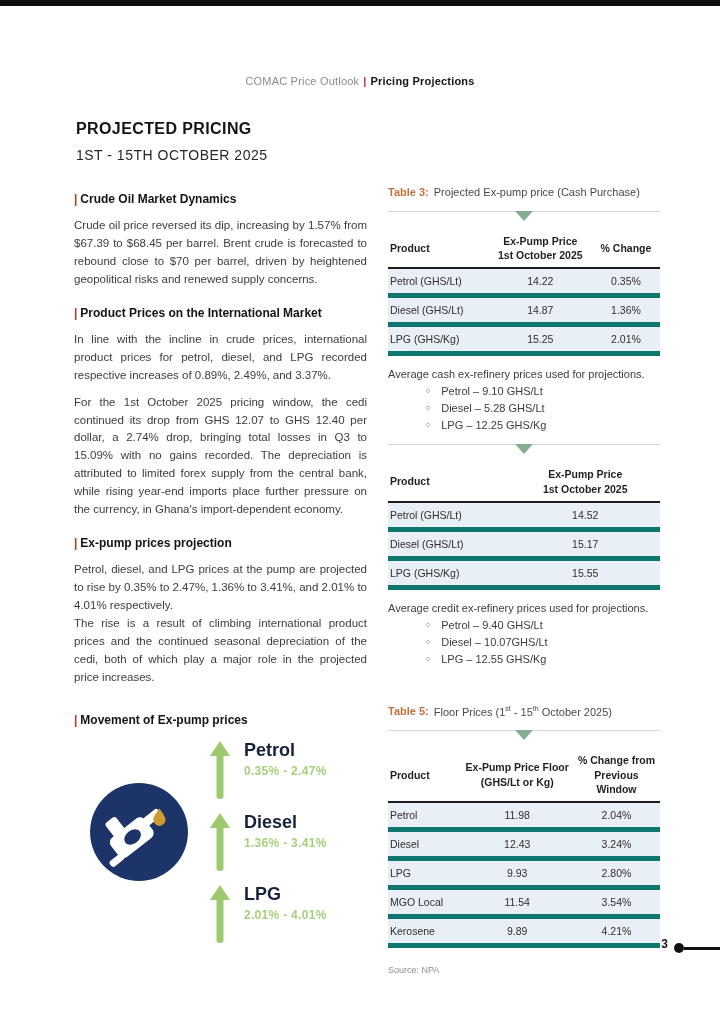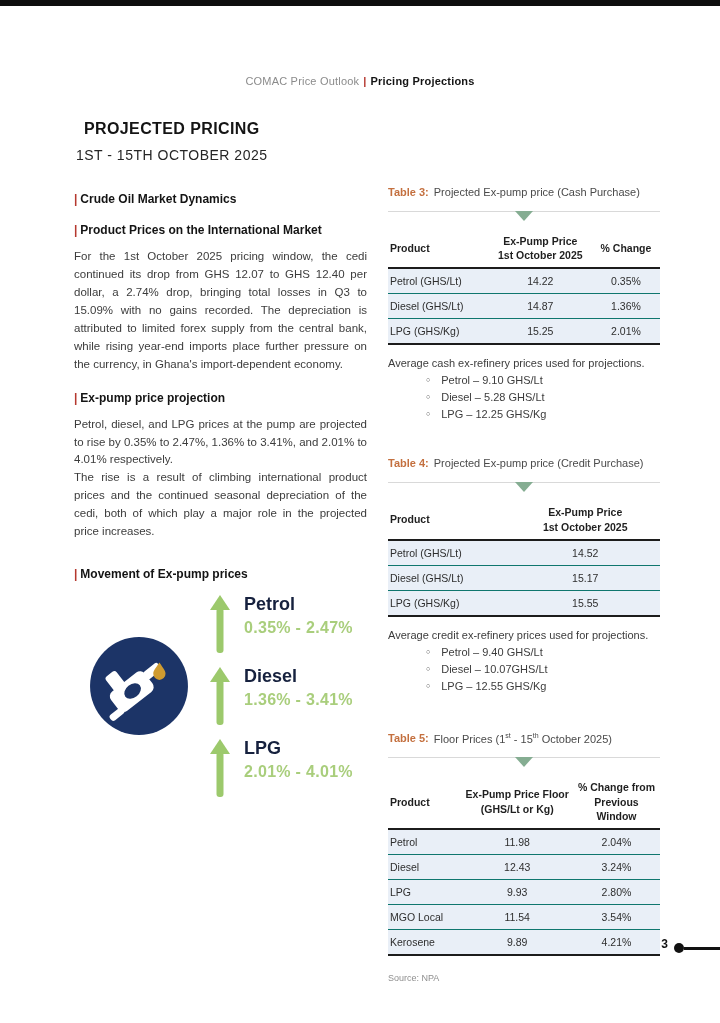--- a/index.html
+++ b/index.html
@@ -8,54 +8,54 @@
     font-family:"Liberation Sans", sans-serif;color:#333;overflow:hidden;
   }
   .top-bar{position:absolute;top:0;left:0;width:720px;height:6px;background:#0e0e0e;}
 
   .page-header{position:absolute;top:75px;left:0;width:720px;text-align:center;
     font-size:11px;color:#8b8b8b;letter-spacing:.2px;}
   .page-header .sep{color:#b5382f;font-weight:bold;margin:0 4px;}
   .page-header .strong{color:#141414;font-weight:bold;}
 
   .title-block{position:absolute;left:76px;top:120px;}
-  .title-main{font-size:16px;font-weight:bold;color:#141414;letter-spacing:.4px;text-align:center;}
+  .title-main{font-size:16px;font-weight:bold;color:#141414;letter-spacing:.4px;}
   .title-sub{font-size:14px;color:#262626;margin-top:9px;letter-spacing:.5px;}
 
   .left-col{position:absolute;left:74px;top:192px;width:293px;}
   .right-col{position:absolute;left:388px;top:186px;width:272px;}
 
   .sec-heading{font-size:12px;font-weight:bold;color:#141414;margin:0 0 11px;}
   .sec-heading .pipe{color:#b5382f;margin-right:3px;}
   .para{font-size:11.5px;line-height:1.56;text-align:justify;color:#3c3c3c;margin:0 0 9px;}
   .sec-gap{margin-top:17px;}
 
   
   .infographic{position:relative;height:228px;margin-top:14px;}
   .pump-badge{position:absolute;left:14px;top:40px;width:102px;height:102px;}
   .move-item{position:absolute;left:136px;display:flex;align-items:flex-start;}
   .move-item .arrow{flex:0 0 auto;margin-right:14px;}
   .move-label{font-size:18px;font-weight:bold;color:#16213e;line-height:1.1;}
-  .move-range{font-size:16px;font-weight:bold;color:#a9ce7c;margin-top:4px;letter-spacing:.3px;}
+  .move-range{font-size:12px;font-weight:bold;color:#a9ce7c;margin-top:4px;letter-spacing:.3px;}
 
   
   .tbl-caption{font-size:11px;color:#4a4a4a;margin:0;}
   .tbl-caption .lbl{color:#c4703f;font-weight:bold;margin-right:5px;}
   .tbl-caption sup{font-size:7px;}
   .marker{border-top:1px solid #d9d9d9;margin-top:13px;position:relative;height:13px;}
   .marker .tri{position:absolute;top:-1px;left:50%;transform:translateX(-50%);
     width:0;height:0;border-left:9px solid transparent;border-right:9px solid transparent;
     border-top:10px solid #85ad92;}
 
   table{width:100%;border-collapse:collapse;margin-top:4px;border-bottom:2px solid #1c1c1c;}
   thead tr{border-bottom:2px solid #1c1c1c;}
   th{font-size:10.5px;color:#1f1f1f;padding:5px 2px;font-weight:bold;line-height:1.35;}
   th.al,td.al{text-align:left;}
   th.ac,td.ac{text-align:center;}
-  tbody tr{background:#e9eff7;border-bottom:1px solid #0f766e;}
+  tbody tr{background:#e9eff7;border-bottom:5px solid #0f766e;}
   td{font-size:10.5px;color:#2e2e2e;padding:6px 2px;}
 
   .note{font-size:11px;color:#3c3c3c;margin:12px 0 5px;}
   .bullets{list-style:none;margin:0 0 0 38px;padding:0;font-size:11px;color:#3c3c3c;}
   .bullets li{margin-bottom:5px;}
   .bullets li::before{content:"○";font-size:7px;margin-right:11px;vertical-align:2px;color:#444;}
 
   .mt-t4{margin-top:37px;}
   .mt-t5{margin-top:40px;}
   .source{font-size:9px;color:#8f8f8f;margin-top:17px;}
@@ -75,26 +75,28 @@
 </div>
 
 <div class="title-block">
   <div class="title-main">PROJECTED PRICING</div>
   <div class="title-sub">1ST - 15TH OCTOBER 2025</div>
 </div>
 
 <div class="left-col">
 
   <div class="sec-heading"><span class="pipe">|</span><span>Crude Oil Market Dynamics</span></div>
+  <p class="para">Crude oil price reversed its dip, increasing by 1.57% from $67.39 to $68.45 per barrel. Brent crude is forecasted to rebound close to $70 per barrel, driven by heightened geopolitical risks and renewed supply concerns.</p>
 
   <div class="sec-heading sec-gap"><span class="pipe">|</span><span>Product Prices on the International Market</span></div>
+  <p class="para">In line with the incline in crude prices, international product prices for petrol, diesel, and LPG recorded respective increases of 0.89%, 2.49%, and 3.37%.</p>
 
   <p class="para">For the 1st October 2025 pricing window, the cedi continued its drop from GHS 12.07 to GHS 12.40 per dollar, a 2.74% drop, bringing total losses in Q3 to 15.09% with no gains recorded. The depreciation is attributed to limited forex supply from the central bank, while rising year-end imports place further pressure on the currency, in Ghana's import-dependent economy.</p>
 
-  <div class="sec-heading sec-gap"><span class="pipe">|</span><span>Ex-pump price projection</span></div>
+  <div class="sec-heading sec-gap"><span class="pipe">|</span><span>Ex-pump prices projection</span></div>
   <p class="para" style="margin-bottom:0;">Petrol, diesel, and LPG prices at the pump are projected to rise by 0.35% to 2.47%, 1.36% to 3.41%, and 2.01% to 4.01% respectively.</p>
   <p class="para">The rise is a result of climbing international product prices and the continued seasonal depreciation of the cedi, both of which play a major role in the projected price increases.</p>
 
   <div class="sec-heading" style="margin-top:26px;"><span class="pipe">|</span><span>Movement of Ex-pump prices</span></div>
 
   <div class="infographic">
     <svg class="pump-badge" viewBox="0 0 100 100">
       <circle cx="50" cy="50" r="48" fill="#1c3467"></circle>
       <g transform="rotate(-38 50 50)">
         <rect x="8" y="55" width="16" height="7" rx="3" fill="#ffffff"></rect>
@@ -178,23 +180,20 @@
         </tr>
     </tbody>
   </table>
   <p class="note">Average cash ex-refinery prices used for projections.</p>
   <ul class="bullets">
     <li>Petrol – 9.10 GHS/Lt</li>
     <li>Diesel – 5.28 GHS/Lt</li>
     <li>LPG – 12.25 GHS/Kg</li>
   </ul>
 
-  <p class="tbl-caption mt-t4">
-    <span class="lbl">Table 4:</span><span>Projected Ex-pump price (Credit Purchase)</span>
-  </p>
   <div class="marker">
       <div class="tri"></div>
     </div>
   <table>
     <thead>
       <tr>
         <th class="al" style="width:45%;">Product</th>
         <th class="ac" style="width:55%;">
             <div>Ex-Pump Price</div>
             <div>1st October 2025</div>

